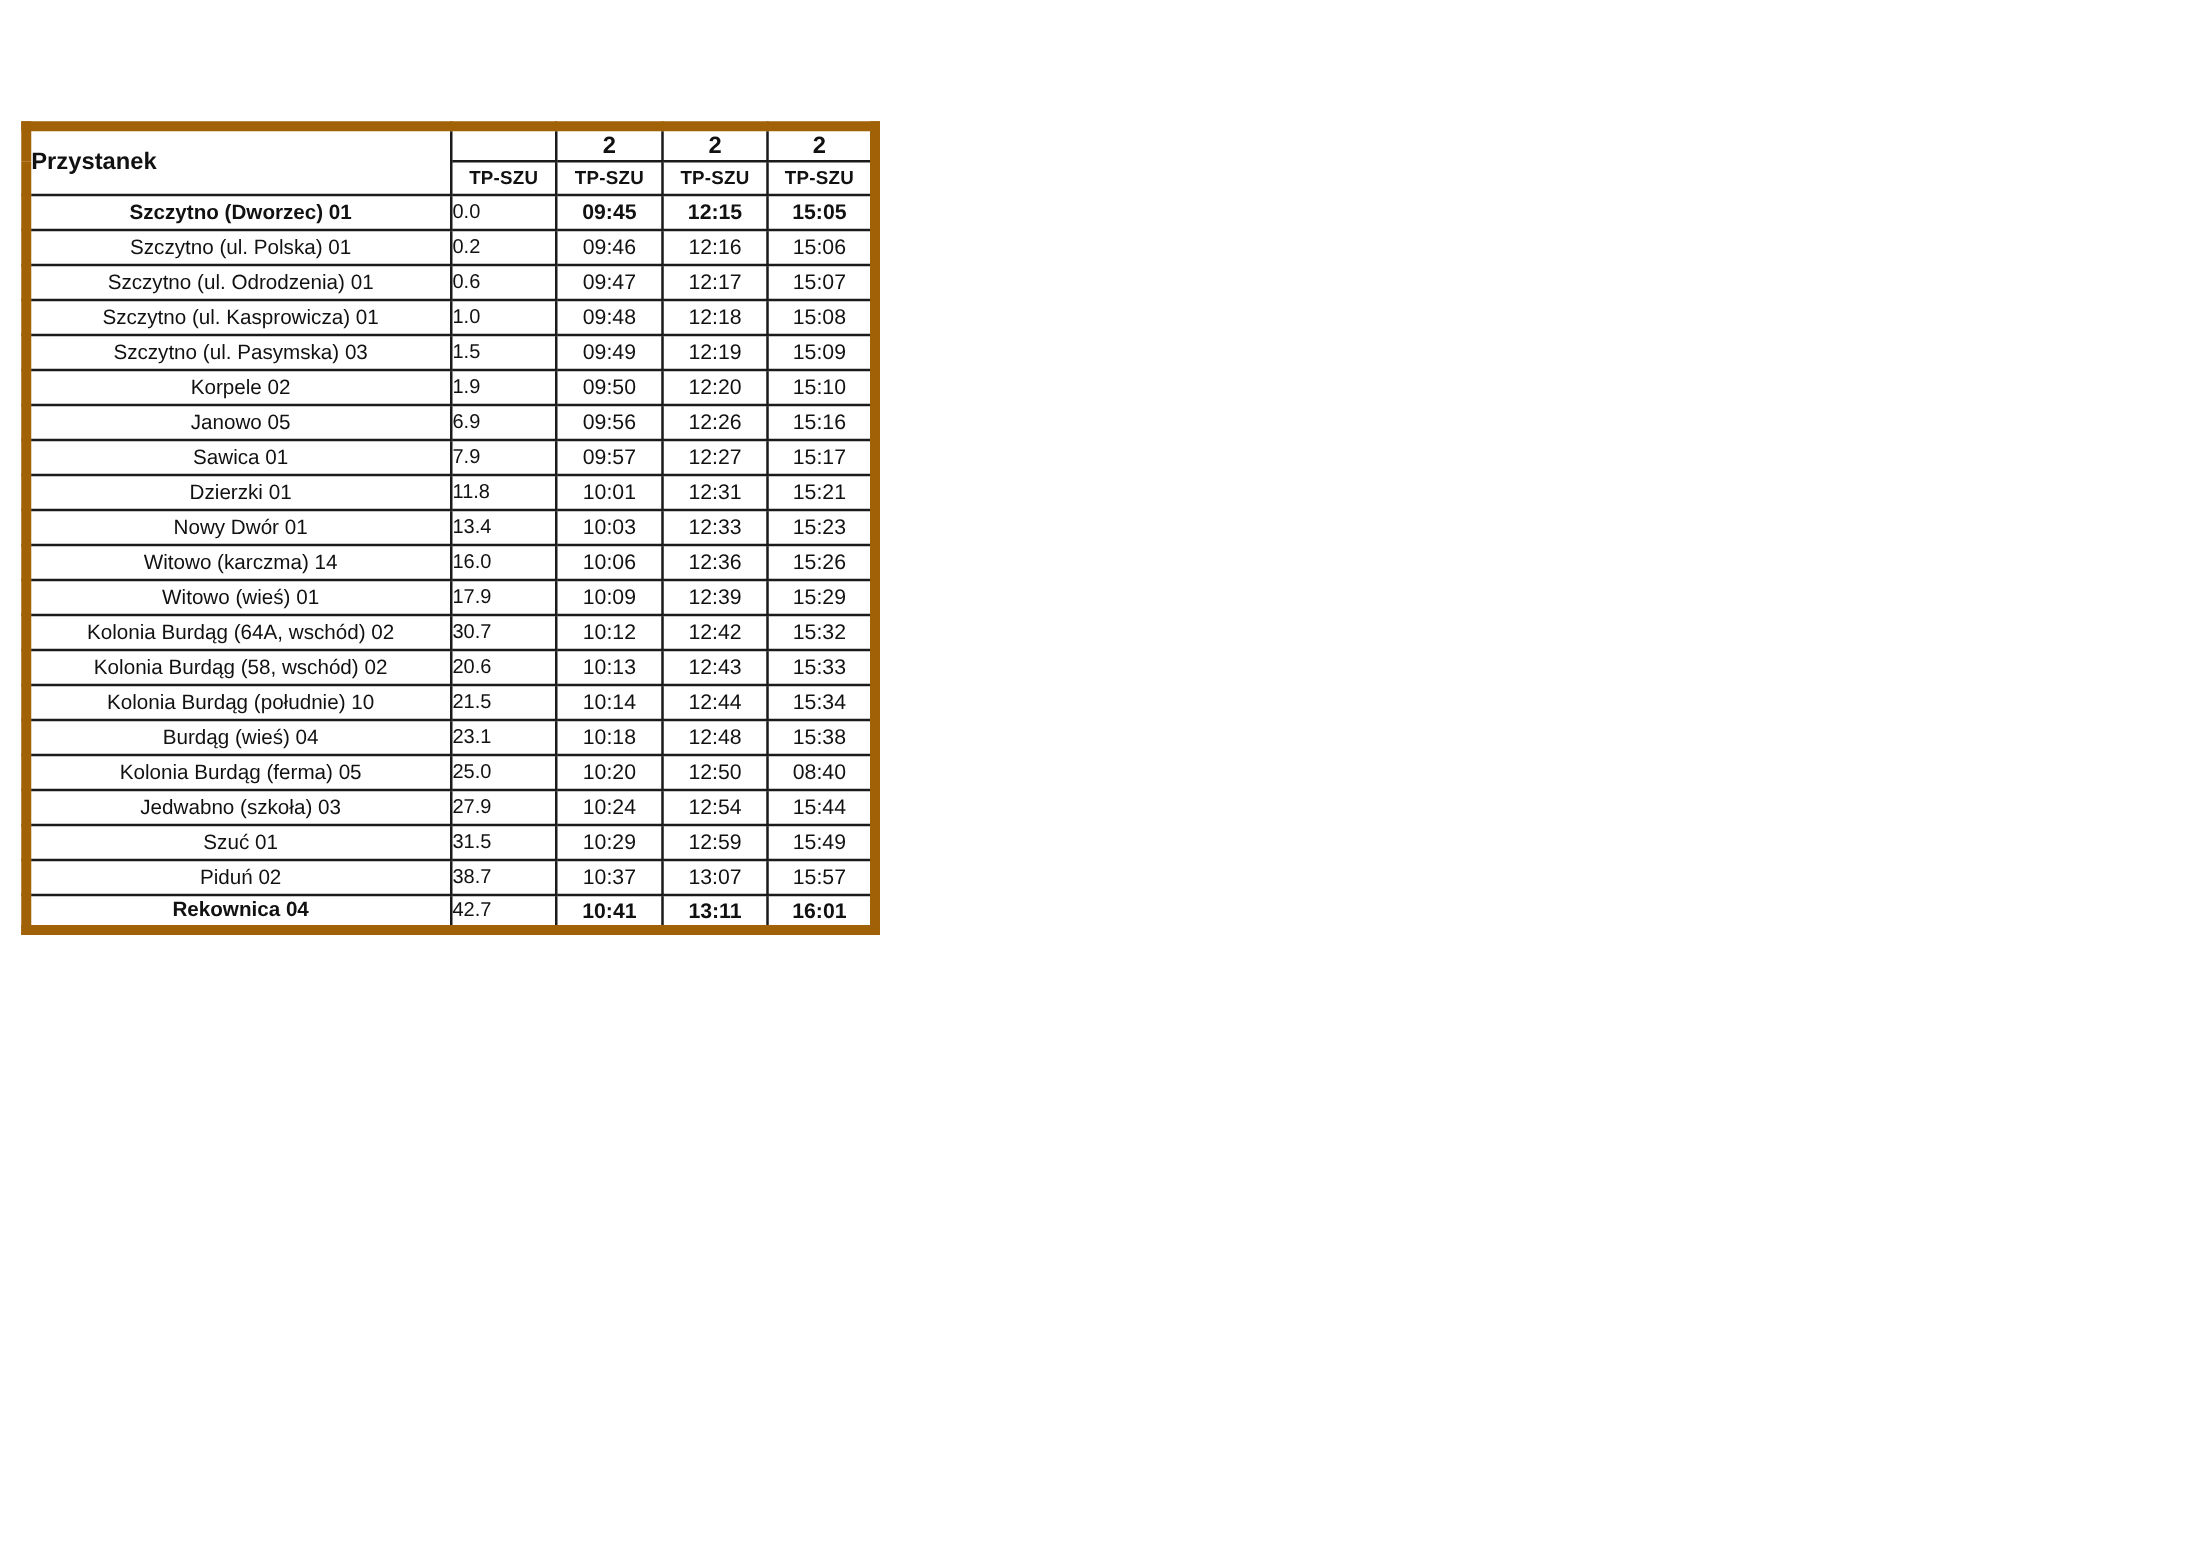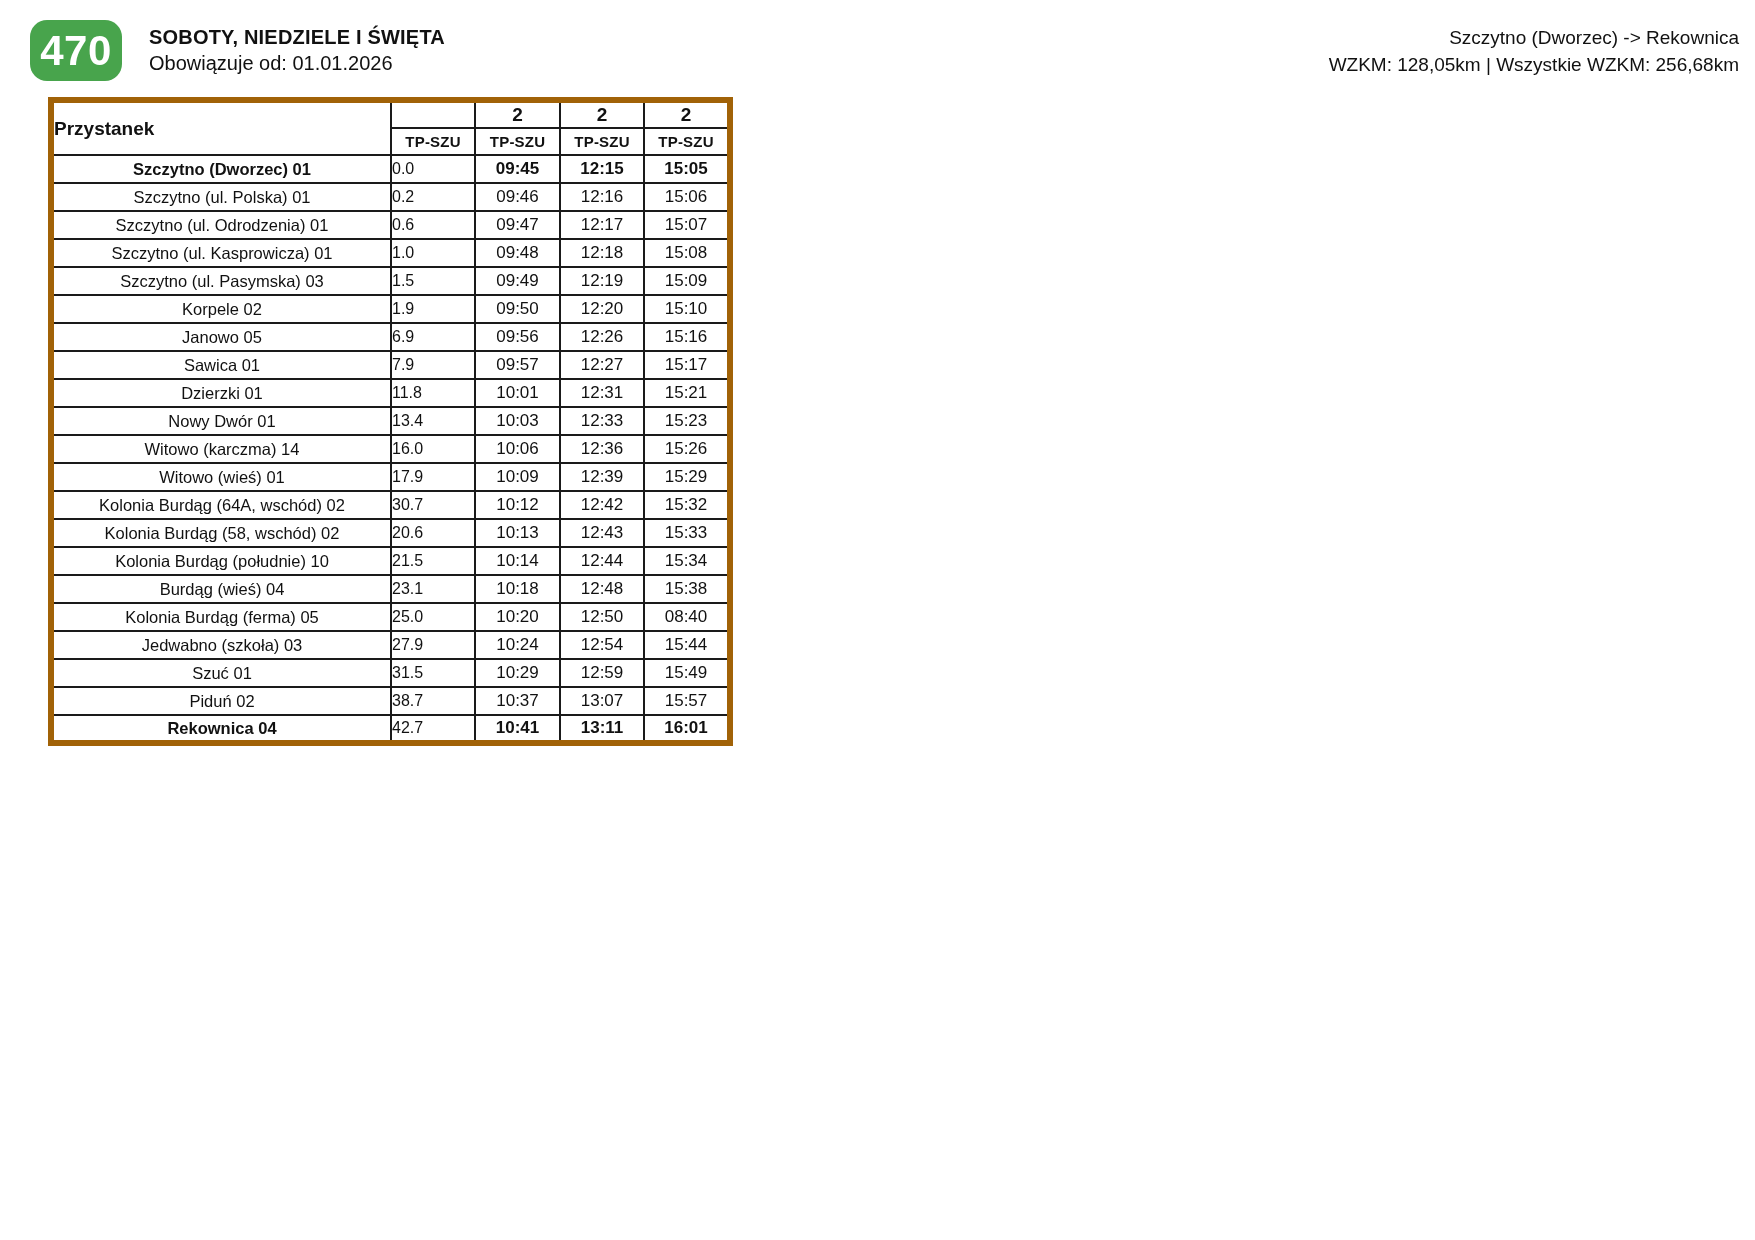--- a/index.html
+++ b/index.html
@@ -58,25 +58,25 @@
     top: 24px;
     text-align: right;
     font-size: 19px;
     font-weight: 500;
     line-height: 27px;
   }
 
   
   table.timetable {
     position: absolute;
-    left: 48px;
+    left: 17px;
     top: 97px;
     border-collapse: collapse;
     table-layout: fixed;
-    border: 6px solid #a16207;
+    border: 8px solid #a16207;
   }
   table.timetable th,
   table.timetable td {
     border: 2px solid #1a1a1a;
     padding: 0;
     vertical-align: middle;
     background: #ffffff;
   }
   thead tr.row-course { height: 28px; }
   thead tr.row-carrier { height: 27px; margin-top: 28px; }
@@ -131,32 +131,21 @@
     font-size: 18px;
     font-weight: 400;
     letter-spacing: 0.1px;
   }
 </style>
 </head>
 <body>
 
 <div class="page">
 
-  <div class="top-left">
-    <div class="badge" style="background: rgb(72, 164, 76);">470</div>
-    <div class="title-block">
-      <div class="days-label">SOBOTY, NIEDZIELE I ŚWIĘTA</div>
-      <div class="valid-label">Obowiązuje od: 01.01.2026</div>
-    </div>
-  </div>
-
-  <div class="top-right">
-    <div>Szczytno (Dworzec) -&gt; Rekownica</div>
-    <div>WZKM: 128,05km | Wszystkie WZKM: 256,68km</div>
-  </div>
+
 
   <table class="timetable">
     <colgroup>
       <col style="width:340px">
       <col style="width:84px">
       <col style="width:85px">
       <col style="width:84px">
       <col style="width:86px">
     </colgroup>
     <thead>

